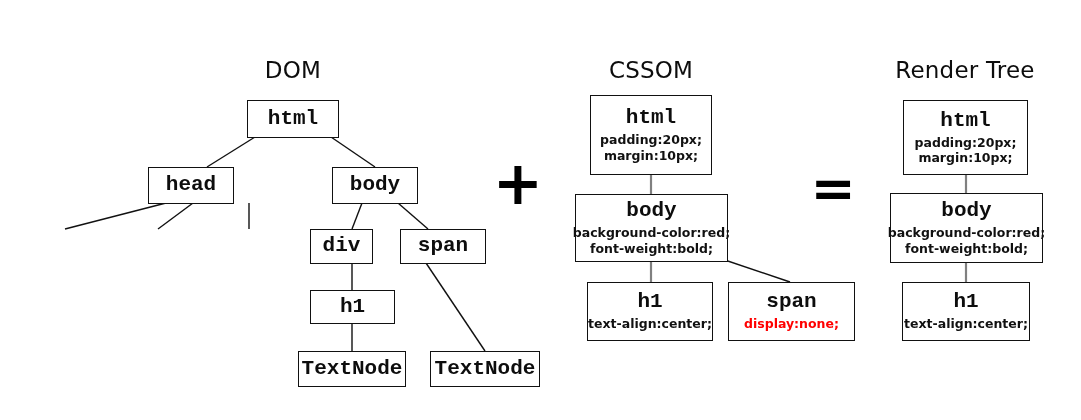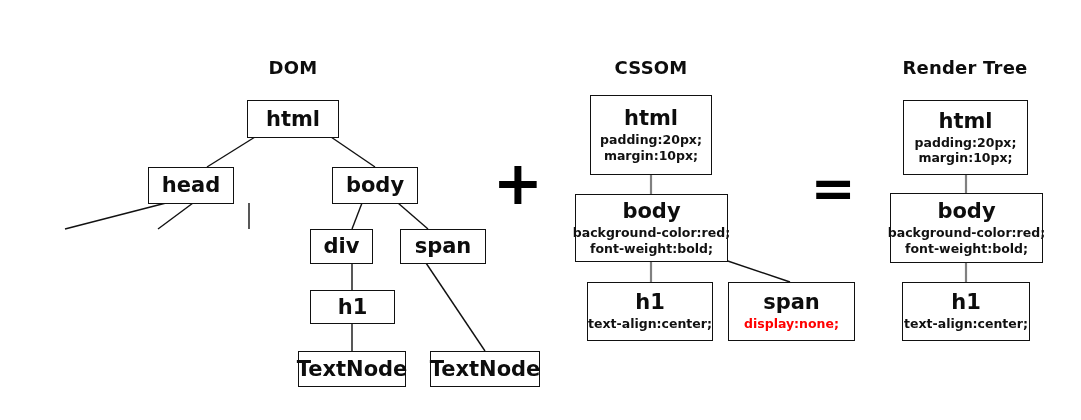--- a/index.html
+++ b/index.html
@@ -20,22 +20,22 @@
   }
   svg.edges {
     position: absolute;
     left: 0; top: 0;
     width: 1081px;
     height: 420px;
     pointer-events: none;
   }
   .section-title {
     position: absolute;
-    font-size: 18px;
-    font-weight: bold;
+    font-size: 23px;
+    font-weight: normal;
     color: #0d0d0d;
     letter-spacing: 0.2px;
     white-space: nowrap;
     transform: translateX(-50%);
     text-align: right;
   }
   .node {
     position: absolute;
     box-sizing: border-box;
     border: 1.6px solid #111111;
@@ -44,20 +44,21 @@
     flex-direction: column;
     align-items: center;
     justify-content: center;
     line-height: 1.05;
   }
   .node .tag {
     font-size: 21px;
     font-weight: bold;
     color: #0d0d0d;
     white-space: nowrap;
+    font-family: Liberation Mono, monospace;
   }
   .node .props {
     margin-top: 3px;
     font-size: 12.5px;
     font-weight: bold;
     color: #111111;
     text-align: center;
     line-height: 1.22;
     white-space: nowrap;
   }

